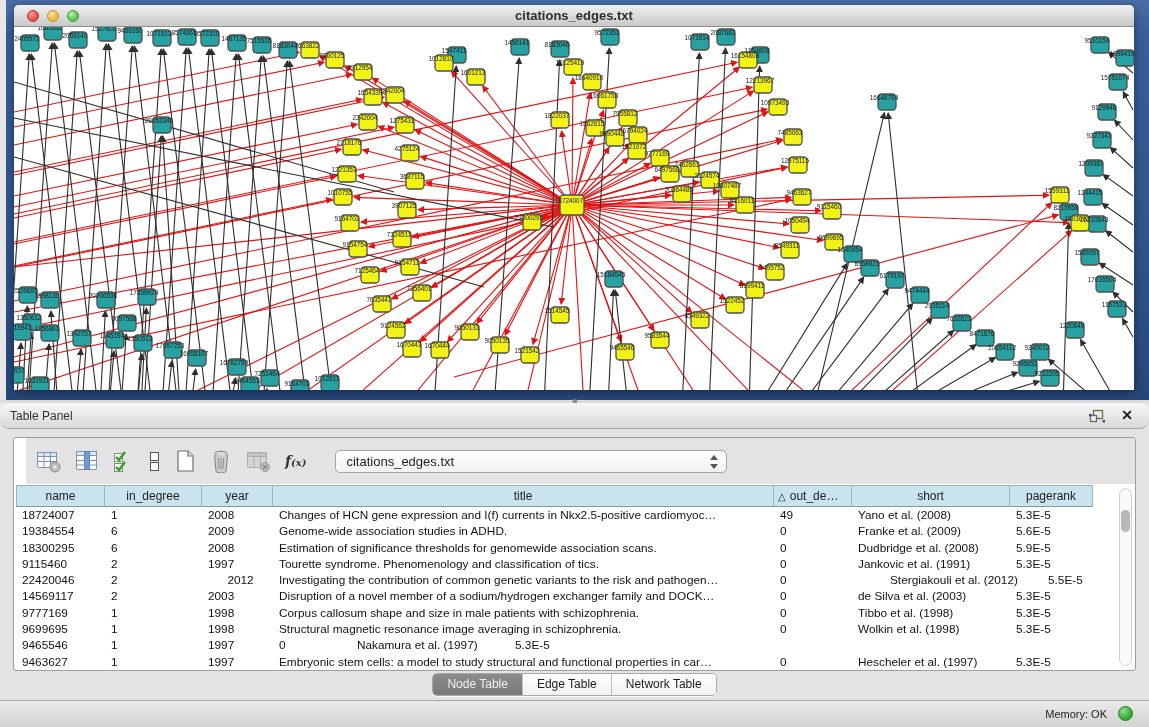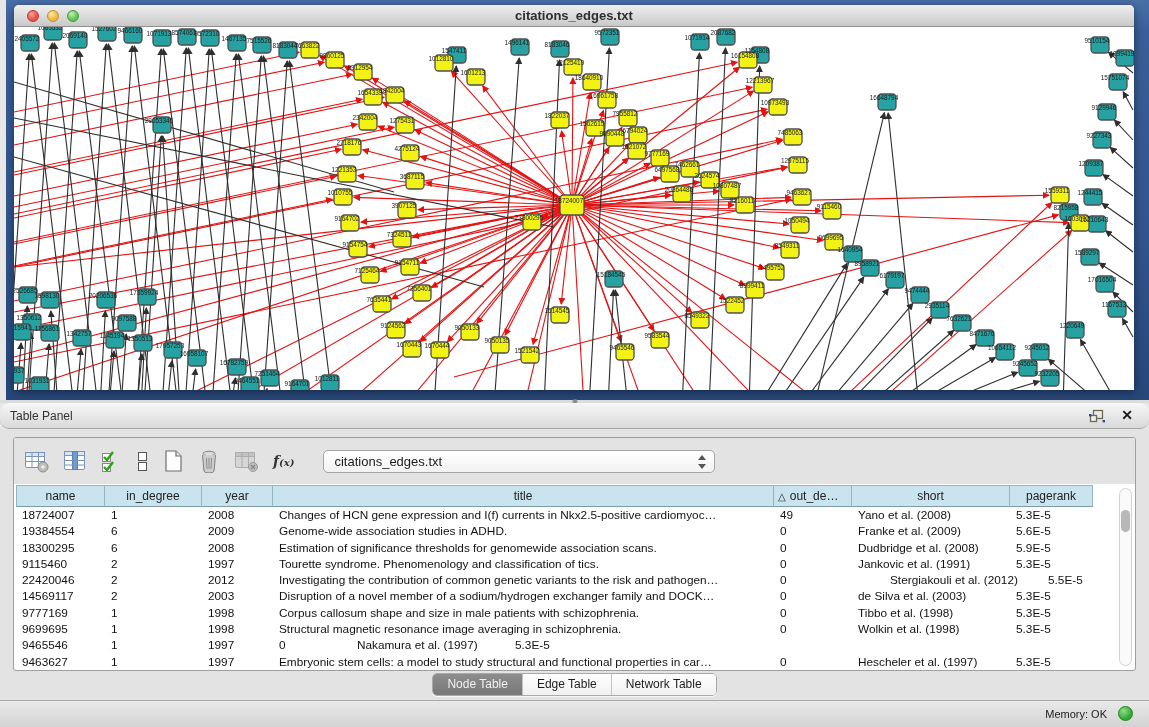--- a/index.html
+++ b/index.html
@@ -30,21 +30,21 @@
 
   
   .panel-header{position:absolute;left:0;top:403px;width:1149px;height:26px;
     background:linear-gradient(180deg,#f7f7f7,#d9d9d9);border-bottom:1px solid #a6a6a6;box-sizing:border-box;border-radius:9px;}
   .panel-title{position:absolute;left:10px;top:6px;font-size:12px;color:#333;}
   .ph-float{position:absolute;right:44px;top:6px;width:16px;height:14px;}
   .ph-close{position:absolute;right:16px;top:4px;font-size:14px;font-weight:bold;color:#1a1a1a;cursor:default;}
   .panel-body{position:absolute;left:0;top:429px;width:1149px;height:271px;background:#e3e3e3;}
   .table-container{position:absolute;left:13px;top:8px;width:1123px;height:234px;background:#fff;
     border:1px solid #9f9f9f;border-radius:3px;box-sizing:border-box;overflow:hidden;}
-  .toolbar{position:absolute;left:0;top:0;width:100%;height:46px;background:#e3e3e3;
+  .toolbar{position:absolute;left:12px;top:0;width:100%;height:46px;background:#e3e3e3;
     display:flex;align-items:center;gap:13px;padding-left:10px;box-sizing:border-box;}
   .tbi{display:inline-block;height:24px;}
   .fx{font-family:"DejaVu Serif",serif;font-style:italic;font-weight:bold;font-size:14px;color:#333;}
   .combo{position:relative;margin-left:16px;width:392px;height:23px;background:linear-gradient(180deg,#ffffff,#f2f2f2);
     border:1px solid #a5a5a5;border-radius:5px;font-size:13px;color:#1d1d1d;line-height:22px;padding-left:10px;box-sizing:border-box;}
   .combo-arrows{position:absolute;right:8px;top:3px;width:8px;height:16px;}
   .combo-arrows i{position:absolute;left:0;width:0;height:0;border-left:4px solid transparent;border-right:4px solid transparent;}
   .combo-arrows .up{top:1px;border-bottom:5px solid #555;}
   .combo-arrows .dn{bottom:1px;border-top:5px solid #555;}
 
@@ -673,21 +673,21 @@
             <div class="tcell" style="width: 97px;">2</div>
             <div class="tcell" style="width: 71px;">1997</div>
             <div class="tcell" style="width: 501px;">Tourette syndrome. Phenomenology and classification of tics.</div>
             <div class="tcell" style="width: 78px;">0</div>
             <div class="tcell" style="width: 158px;">Jankovic et al. (1991)</div>
             <div class="tcell" style="width: 83px;">5.3E-5</div>
           </div>
           <div class="trow">
             <div class="tcell" style="width: 89px;">22420046</div>
             <div class="tcell" style="width: 97px;">2</div>
-            <div class="tcell" style="width: 71px;">2012</div>
+            <div class="tcell" style="width: 71px; text-align: center;">2012</div>
             <div class="tcell" style="width: 501px;">Investigating the contribution of common genetic variants to the risk and pathogen…</div>
             <div class="tcell" style="width: 78px;">0</div>
             <div class="tcell" style="width: 158px; margin-left: 32px;">Stergiakouli et al. (2012)</div>
             <div class="tcell" style="width: 83px;">5.5E-5</div>
           </div>
           <div class="trow">
             <div class="tcell" style="width: 89px;">14569117</div>
             <div class="tcell" style="width: 97px;">2</div>
             <div class="tcell" style="width: 71px;">2003</div>
             <div class="tcell" style="width: 501px;">Disruption of a novel member of a sodium/hydrogen exchanger family and DOCK…</div>

